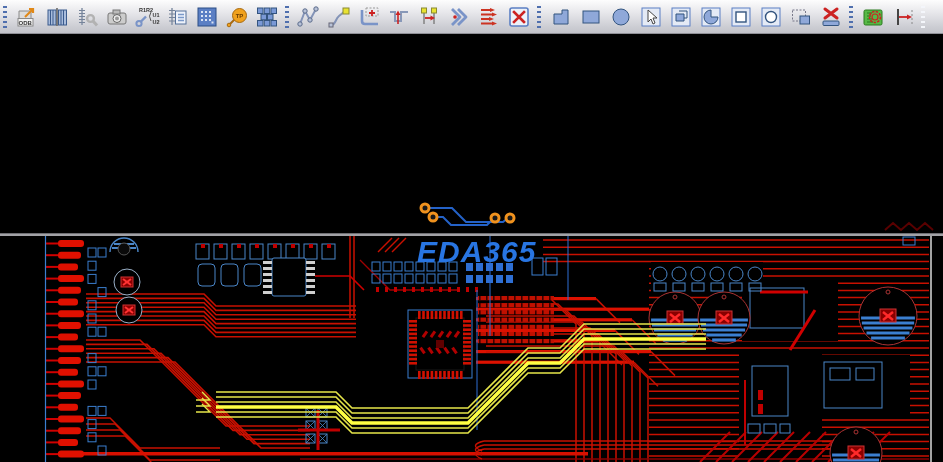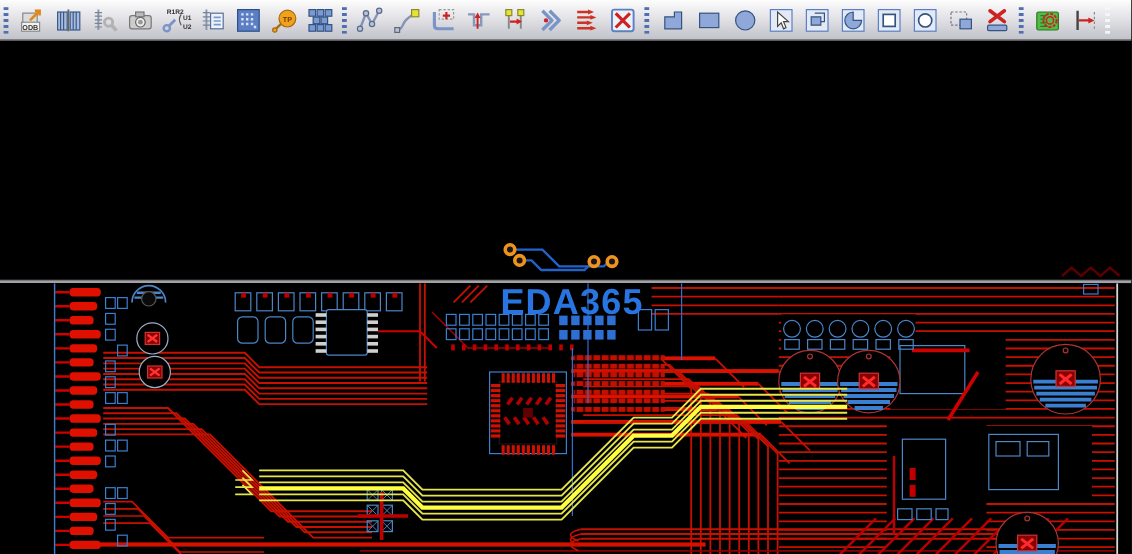--- a/index.html
+++ b/index.html
@@ -12,21 +12,21 @@
   .tb-handle{width:4px;height:22px;margin:0 5px 0 3px;flex:0 0 auto;
     background-image:repeating-linear-gradient(180deg,#4f6fae 0 2px,rgba(0,0,0,0) 2px 5px);}
   .tb-handle.light{background-image:repeating-linear-gradient(180deg,#f4f6fb 0 2px,rgba(0,0,0,0) 2px 5px);}
   .tb-group{display:flex;align-items:center;flex:0 0 auto;}
   .tbtn{width:30px;height:30px;padding:0;margin:0;border:0;background:transparent;
     display:flex;align-items:center;justify-content:center;cursor:default;}
   .tbtn svg{display:block;}
   
   .canvas-top{position:relative;width:943px;height:199px;background:#000;}
   .pane-divider{box-sizing:border-box;width:943px;height:3px;background:#a2a2a6;border-top:1px solid #6e6e72;}
-  .pcb{position:relative;width:912px;height:226px;background:#000;}
+  .pcb{position:relative;width:912px;height:226px;background:#000;font-style:italic;}
   .pcb svg,.canvas-top svg{display:block;}
   .wmark{font-family:"Liberation Sans",sans-serif;font-weight:bold;font-size:30px;letter-spacing:1px;}
   text{font-family:"Liberation Sans",sans-serif;}
 </style>
 </head>
 <body>
 
 <div class="app">
 
   <div class="toolbar">

